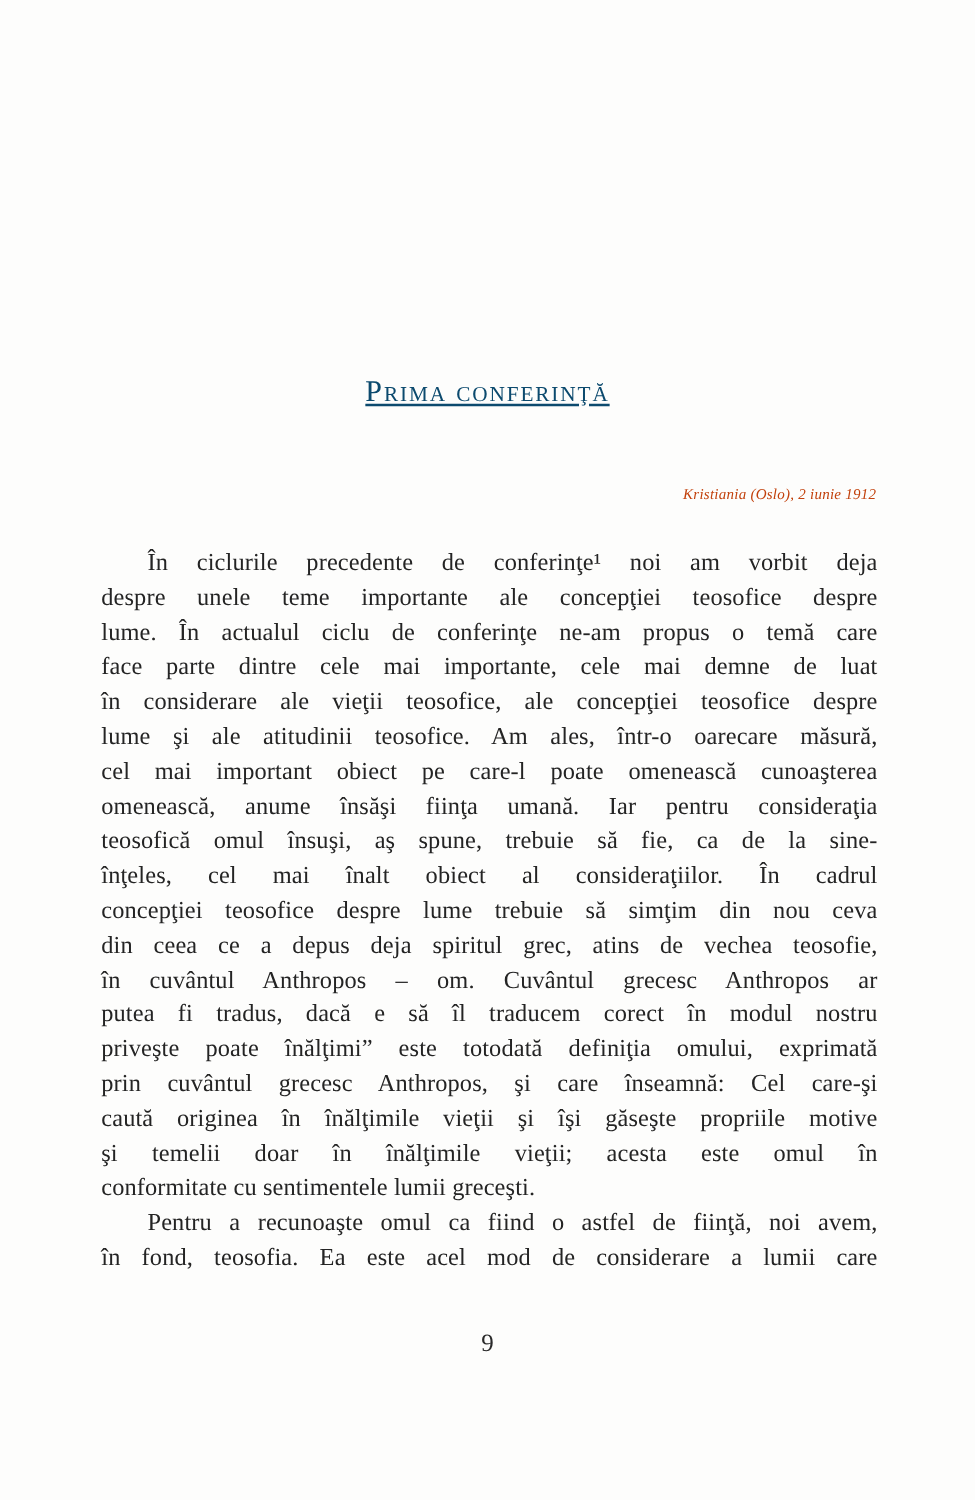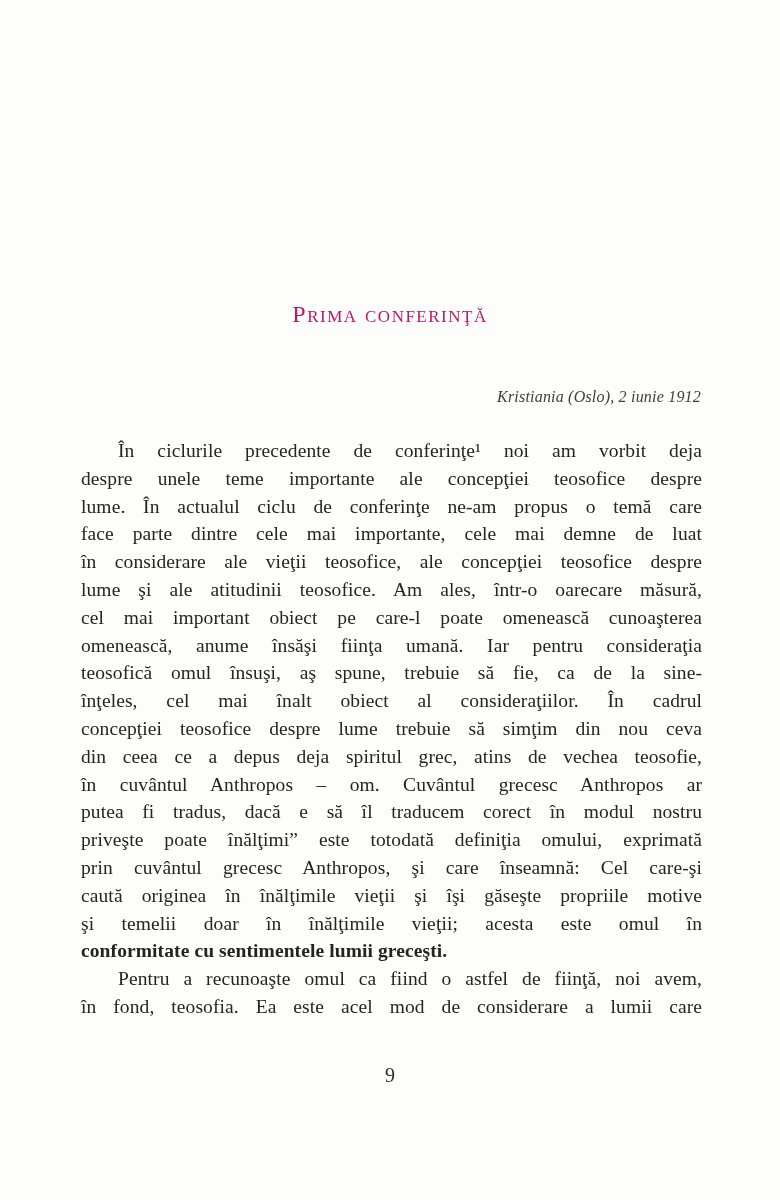--- a/index.html
+++ b/index.html
@@ -20,51 +20,51 @@
     position: absolute;
     top: 301px;
     left: 0;
     width: 100%;
     margin: 0;
     text-align: center;
     font-variant: small-caps;
     font-weight: normal;
     font-size: 24px;
     letter-spacing: 1.5px;
-    color: #be185d;
+    color: #0c4a6e;
+    text-decoration: underline;
   }
   .dateline {
     position: absolute;
     top: 388px;
     right: 79px;
     font-style: italic;
-    font-size: 16px;
+    font-size: 12px;
     letter-spacing: 0.2px;
-    color: #404040;
+    color: #c2410c;
   }
   .body-text {
     position: absolute;
     top: 437px;
     left: 81px;
     width: 621px;
     font-size: 19.5px;
     line-height: 27.8px;
     letter-spacing: 0.1px;
   }
   .line {
     text-align: justify;
     text-align-last: justify;
     hyphens: none;
   }
   .line.indent {
     text-indent: 37px;
   }
   .line.para-end {
     text-align-last: left;
-    font-weight: bold;
   }
   .page-number {
     position: absolute;
     top: 1064px;
     left: 0;
     width: 100%;
     text-align: center;
     font-size: 20px;
     color: #2a2a2a;
   }

